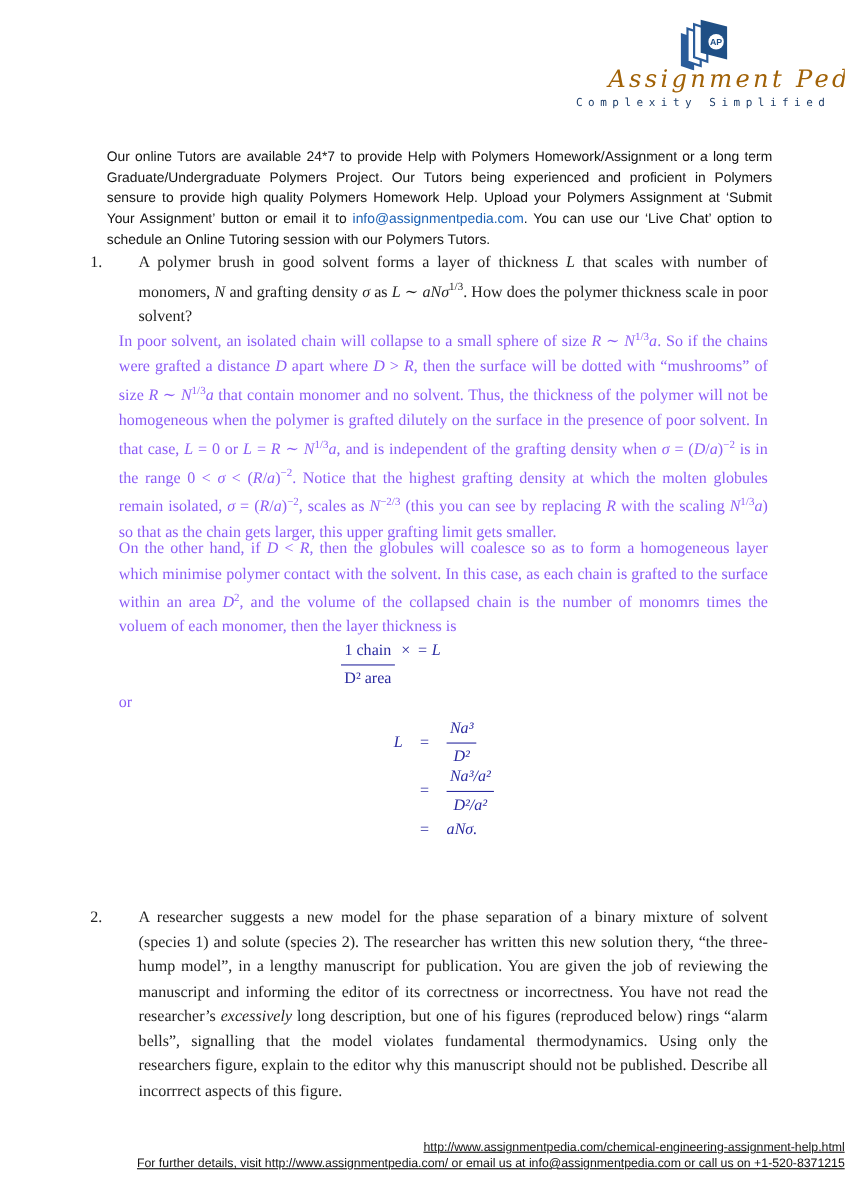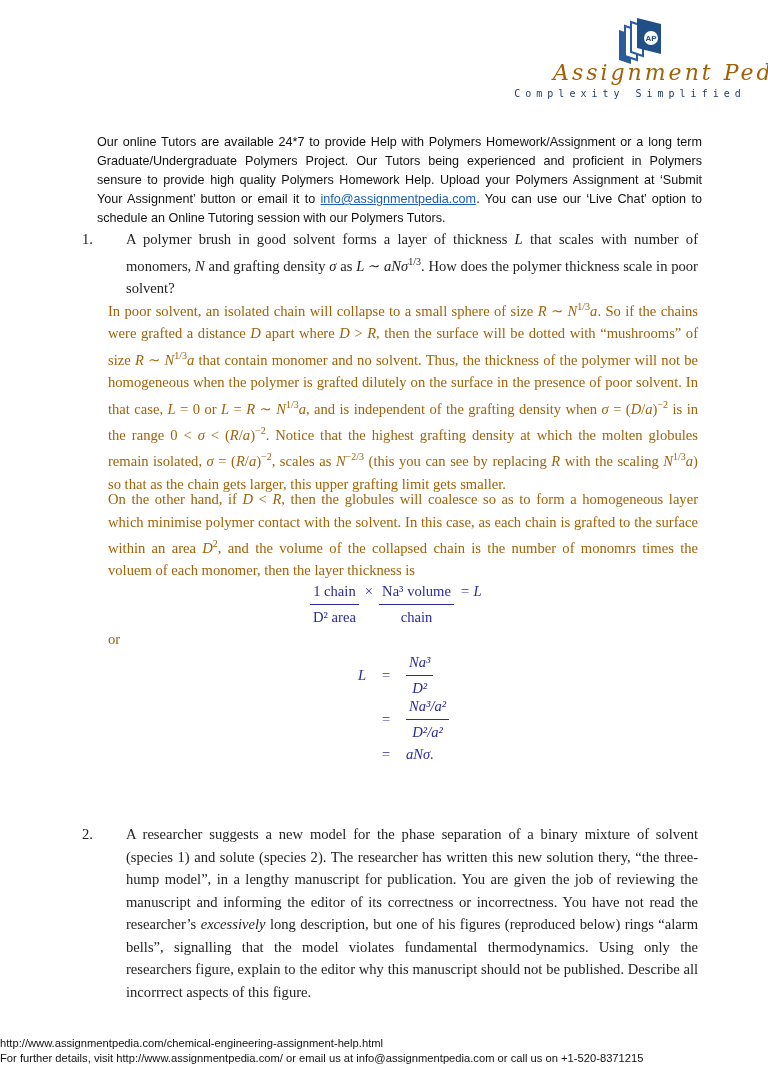--- a/index.html
+++ b/index.html
@@ -5,52 +5,52 @@
   html, body { margin: 0; padding: 0; background: #ffffff; }
   body { width: 768px; height: 1087px; position: relative; overflow: hidden; }
   .page { position: relative; width: 768px; height: 1087px; }
 
   
   .logo { position: absolute; left: 505px; top: 8px; width: 250px; height: 92px; }
   .logo-books { position: absolute; left: 110px; top: 8px; width: 48px; height: 48px; }
   .logo-title { position: absolute; left: 0; top: 52px; width: 250px; text-align: left;
     font-family: "DejaVu Serif", serif; font-style: italic; font-size: 22px; color: #a16207;
     letter-spacing: 3px; margin-left: 48px; }
-  .logo-tag { position: absolute; left: 0; top: 80px; width: 250px; text-align: center;
+  .logo-tag { position: absolute; left: 0; top: 80px; width: 250px; text-align: right;
     font-family: "DejaVu Sans Mono", monospace; font-size: 10px; color: #1f3f6a;
     letter-spacing: 5px; }
 
   
   .intro { position: absolute; left: 97px; top: 133px; width: 605px;
     font-family: "Liberation Sans", sans-serif; font-size: 12.6px; line-height: 19px;
     color: #111; text-align: justify; }
-  .intro a { color: #1a5fb4; text-decoration: underline; }
+  .intro a { color: #1a5fb4; }
 
   
   .serif { font-family: "Liberation Serif", "DejaVu Serif", serif; font-size: 14.6px; line-height: 22.5px; }
   .q { position: absolute; left: 82px; width: 616px; color: #222; text-align: justify; }
   .q .num { position: absolute; left: 0; top: 0; }
   .q .body { margin-left: 44px; }
-  .ans { position: absolute; left: 108px; width: 590px; color: #a16207; text-align: justify; }
+  .ans { position: absolute; left: 108px; width: 590px; color: #8b5cf6; text-align: justify; }
   .math { font-style: italic; }
 
   .eq1 { position: absolute; left: 310px; top: 580px; color: #2a2aa0; display: flex; gap: 6px; }
   .frac { display: inline-flex; flex-direction: column; align-items: center; }
   .frac .n { padding: 0 3px 1px; border-bottom: 1px solid #2a2aa0; }
   .frac .d { padding: 1px 3px 0; }
 
   .eqarr { position: absolute; left: 350px; top: 653px; color: #2a2aa0; }
   .eqrow { display: flex; align-items: center; height: 44px; }
   .eqrow.last { height: 26px; }
   .eqrow .lhs { width: 16px; text-align: right; }
   .eqrow .op { width: 40px; text-align: center; }
 
   
-  .footer { position: absolute; left: 0; top: 1036px; width: 768px; text-align: left;
-    font-family: "Liberation Sans", sans-serif; font-size: 11.2px; line-height: 15px; color: #111; }
+  .footer { position: absolute; left: 0; top: 1036px; width: 768px; text-align: right;
+    font-family: "Liberation Sans", sans-serif; font-size: 11.2px; line-height: 15px; color: #111; text-decoration: underline; }
 </style>
 </head>
 <body>
 
 <div class="page">
 
   <div class="logo">
     <svg class="logo-books" viewBox="0 0 48 48">
       <path d="M4 14 L4 44 L16 48 L16 18 Z" fill="#2a5c9a"></path>
       <path d="M10 10 L10 40 L22 44 L22 14 Z" fill="#ffffff" stroke="#2a5c9a" stroke-width="2"></path>
@@ -75,24 +75,20 @@
   <div class="ans serif" style="top:296px;">In poor solvent, an isolated chain will collapse to a small sphere of size <i>R</i> ∼ <i>N</i><sup style="font-size:10px">1/3</sup><i>a</i>. So if the chains were grafted a distance <i>D</i> apart where <i>D</i> &gt; <i>R</i>, then the surface will be dotted with “mushrooms” of size <i>R</i> ∼ <i>N</i><sup style="font-size:10px">1/3</sup><i>a</i> that contain monomer and no solvent. Thus, the thickness of the polymer will not be homogeneous when the polymer is grafted dilutely on the surface in the presence of poor solvent. In that case, <i>L</i> = 0 or <i>L</i> = <i>R</i> ∼ <i>N</i><sup style="font-size:10px">1/3</sup><i>a</i>, and is independent of the grafting density when <i>σ</i> = (<i>D</i>/<i>a</i>)<sup style="font-size:10px">−2</sup> is in the range 0 &lt; <i>σ</i> &lt; (<i>R</i>/<i>a</i>)<sup style="font-size:10px">−2</sup>. Notice that the highest grafting density at which the molten globules remain isolated, <i>σ</i> = (<i>R</i>/<i>a</i>)<sup style="font-size:10px">−2</sup>, scales as <i>N</i><sup style="font-size:10px">−2/3</sup> (this you can see by replacing <i>R</i> with the scaling <i>N</i><sup style="font-size:10px">1/3</sup><i>a</i>) so that as the chain gets larger, this upper grafting limit gets smaller.</div>
 
   <div class="ans serif" style="top:488px;">On the other hand, if <i>D</i> &lt; <i>R</i>, then the globules will coalesce so as to form a homogeneous layer which minimise polymer contact with the solvent. In this case, as each chain is grafted to the surface within an area <i>D</i><sup style="font-size:10px">2</sup>, and the volume of the collapsed chain is the number of monomrs times the voluem of each monomer, then the layer thickness is</div>
 
   <div class="eq1 serif">
     <span class="frac">
       <span class="n">1 chain</span>
       <span class="d">D² area</span>
     </span>
     <span>×</span>
-    <span class="frac">
-      <span class="n">Na³ volume</span>
-      <span class="d">chain</span>
-    </span>
     <span class="math">= L</span>
   </div>
 
   <div class="ans serif" style="top:628px;">or</div>
 
   <div class="eqarr serif">
     <div class="eqrow">
       <span class="lhs math">L</span>
       <span class="op">=</span>
       <span class="frac math">

